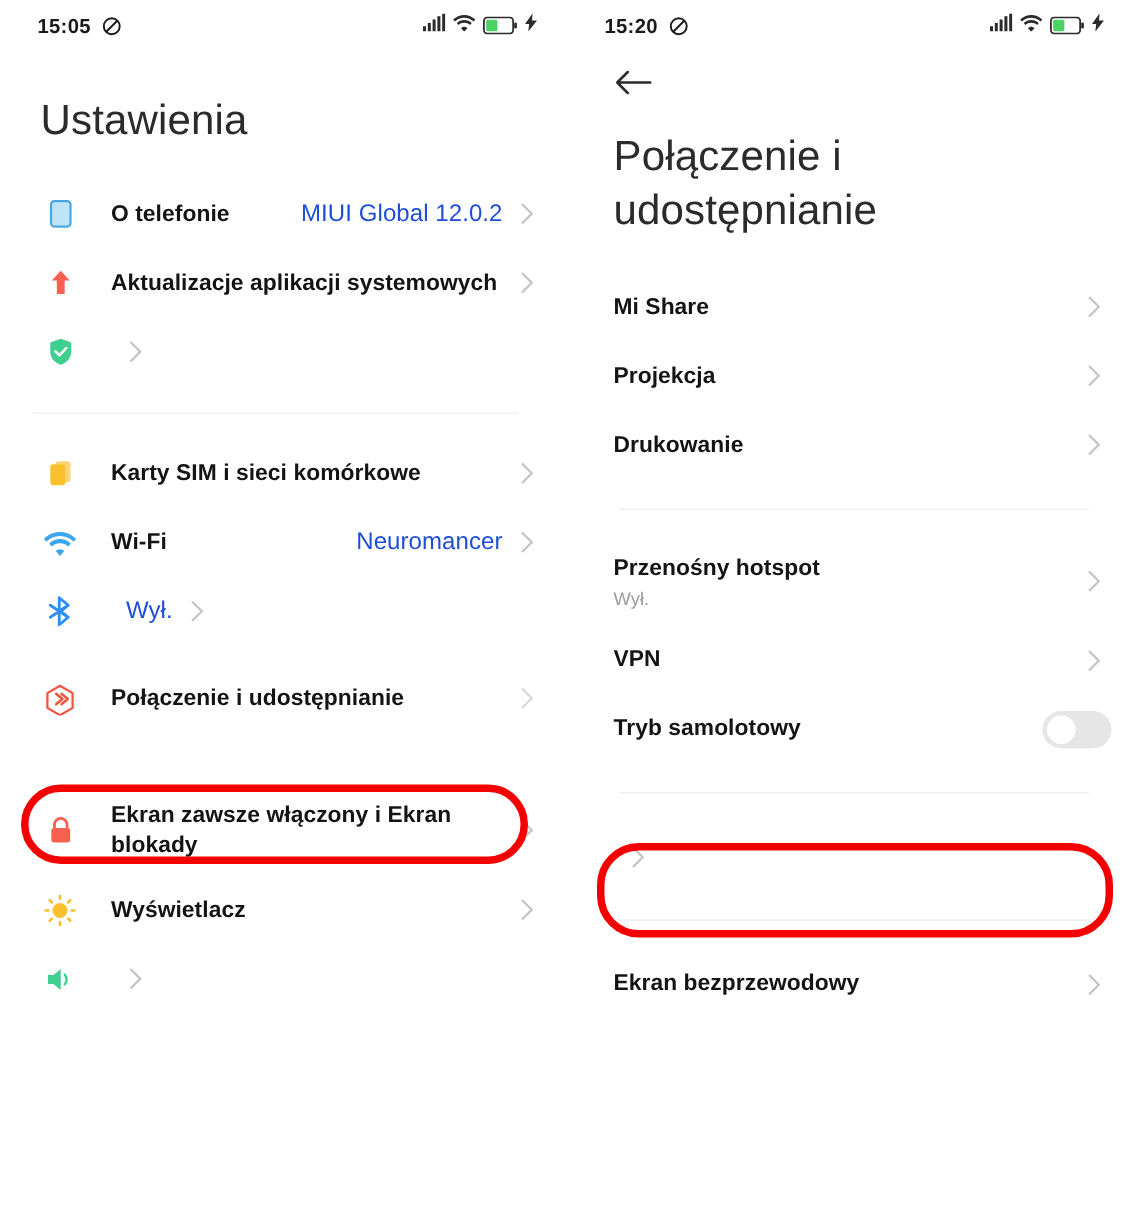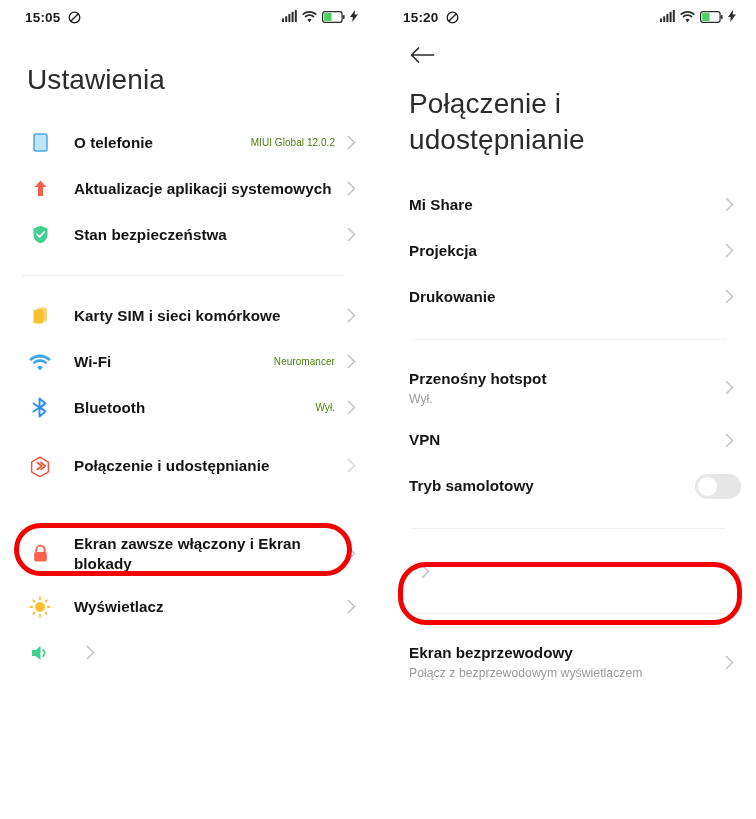--- a/index.html
+++ b/index.html
@@ -57,21 +57,21 @@
   .row-text { flex:1; min-width:0; }
   .row-title {
     font-size:15.2px; font-weight:bold; color:#141414;
     line-height:1.32; letter-spacing:.05px;
   }
   .row-sub {
     font-size:12.2px; color:#9a9a9a; line-height:1.35;
     margin-top:2px; letter-spacing:.05px;
   }
   .row-value {
-    font-size:10px; color:#4d7c0f; white-space:nowrap;
+    font-size:16px; color:#1d4ed8; white-space:nowrap;
     margin-left:10px; letter-spacing:.05px;
   }
   .chev { margin-left:12px; display:flex; align-items:center; }
 
   .divider { height:1px; background:#f0f0f0; }
   .div-left { margin:17px 33px 17px 22px; }
   .div-right { margin:19px 30px 19px 35px; }
 
   
   .toggle {
@@ -178,23 +178,20 @@
         </span>
       </div>
 
       <div class="row row-left">
         <span class="row-icon">
           <svg width="21" height="21" viewBox="0 0 21 21">
               <path d="M10.5 1.8l7 2.6v6c0 4.4-3 7.6-7 8.8-4-1.2-7-4.4-7-8.8v-6l7-2.6z" fill="#3fcf8e"></path>
               <path d="M7 10.3l2.6 2.6 4.6-4.9" fill="none" stroke="#fff" stroke-width="1.7" stroke-linecap="round" stroke-linejoin="round"></path>
             </svg>
         </span>
-        <span class="row-text">
-          <span class="row-title">Stan bezpieczeństwa</span>
-        </span>
         <span class="chev">
           <svg width="9" height="15" viewBox="0 0 9 15">
               <path d="M1 1l6.5 6.5L1 14" fill="none" stroke="#c4c4c4" stroke-width="1.5"></path>
             </svg>
         </span>
       </div>
     </div>
 
     <div class="divider div-left"></div>
 
@@ -233,23 +230,20 @@
               <path d="M1 1l6.5 6.5L1 14" fill="none" stroke="#c4c4c4" stroke-width="1.5"></path>
             </svg>
         </span>
       </div>
 
       <div class="row row-left">
         <span class="row-icon">
           <svg width="21" height="21" viewBox="0 0 21 21">
               <path d="M9.5 1.5l6 5-6 5v-10zM9.5 9.5l6 5-6 5v-10zM3.5 6.5l12 8M3.5 14.5l12-8" fill="none" stroke="#2e8ef7" stroke-width="1.9" stroke-linejoin="round" stroke-linecap="round"></path>
             </svg>
-        </span>
-        <span class="row-text">
-          <span class="row-title">Bluetooth</span>
         </span>
         <span class="row-value">Wył.</span>
         <span class="chev">
           <svg width="9" height="15" viewBox="0 0 9 15">
               <path d="M1 1l6.5 6.5L1 14" fill="none" stroke="#c4c4c4" stroke-width="1.5"></path>
             </svg>
         </span>
       </div>
 
       <div class="row row-left" style="margin-top:12px;margin-bottom:12px;">
@@ -470,21 +464,20 @@
         </span>
       </div>
     </div>
 
     <div class="divider div-right"></div>
 
     <div>
       <div class="row row-right">
         <span class="row-text">
           <span class="row-title">Ekran bezprzewodowy</span>
-          <span class="row-sub" style="display:block;">Połącz z bezprzewodowym wyświetlaczem</span>
         </span>
         <span class="chev">
           <svg width="9" height="15" viewBox="0 0 9 15">
               <path d="M1 1l6.5 6.5L1 14" fill="none" stroke="#c4c4c4" stroke-width="1.5"></path>
             </svg>
         </span>
       </div>
     </div>
 
     <div class="hl" id="hl-right"></div>

